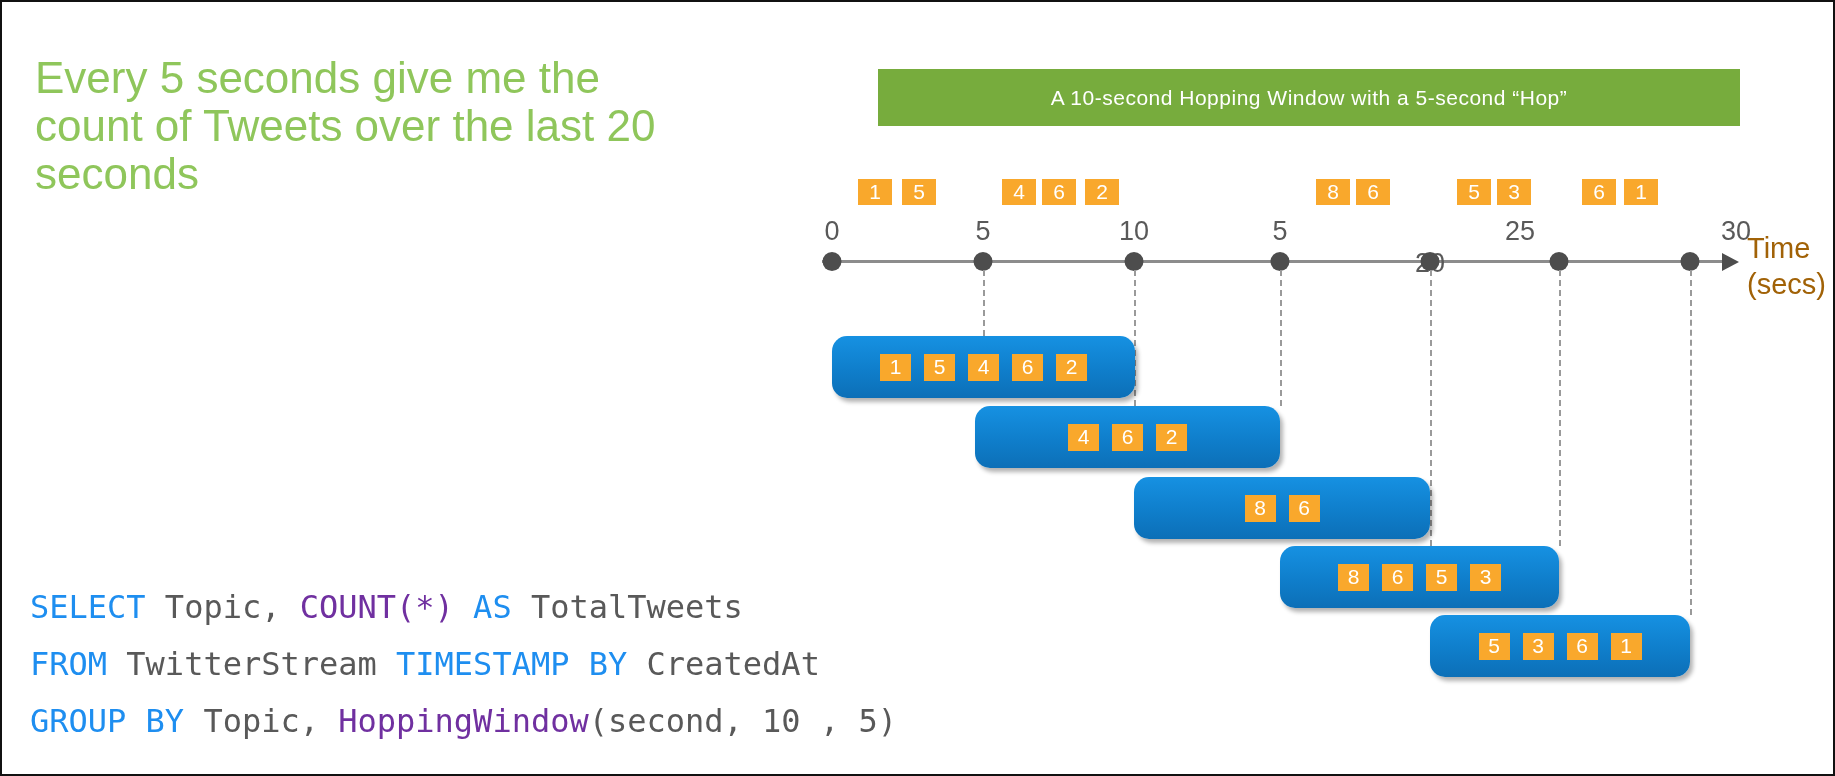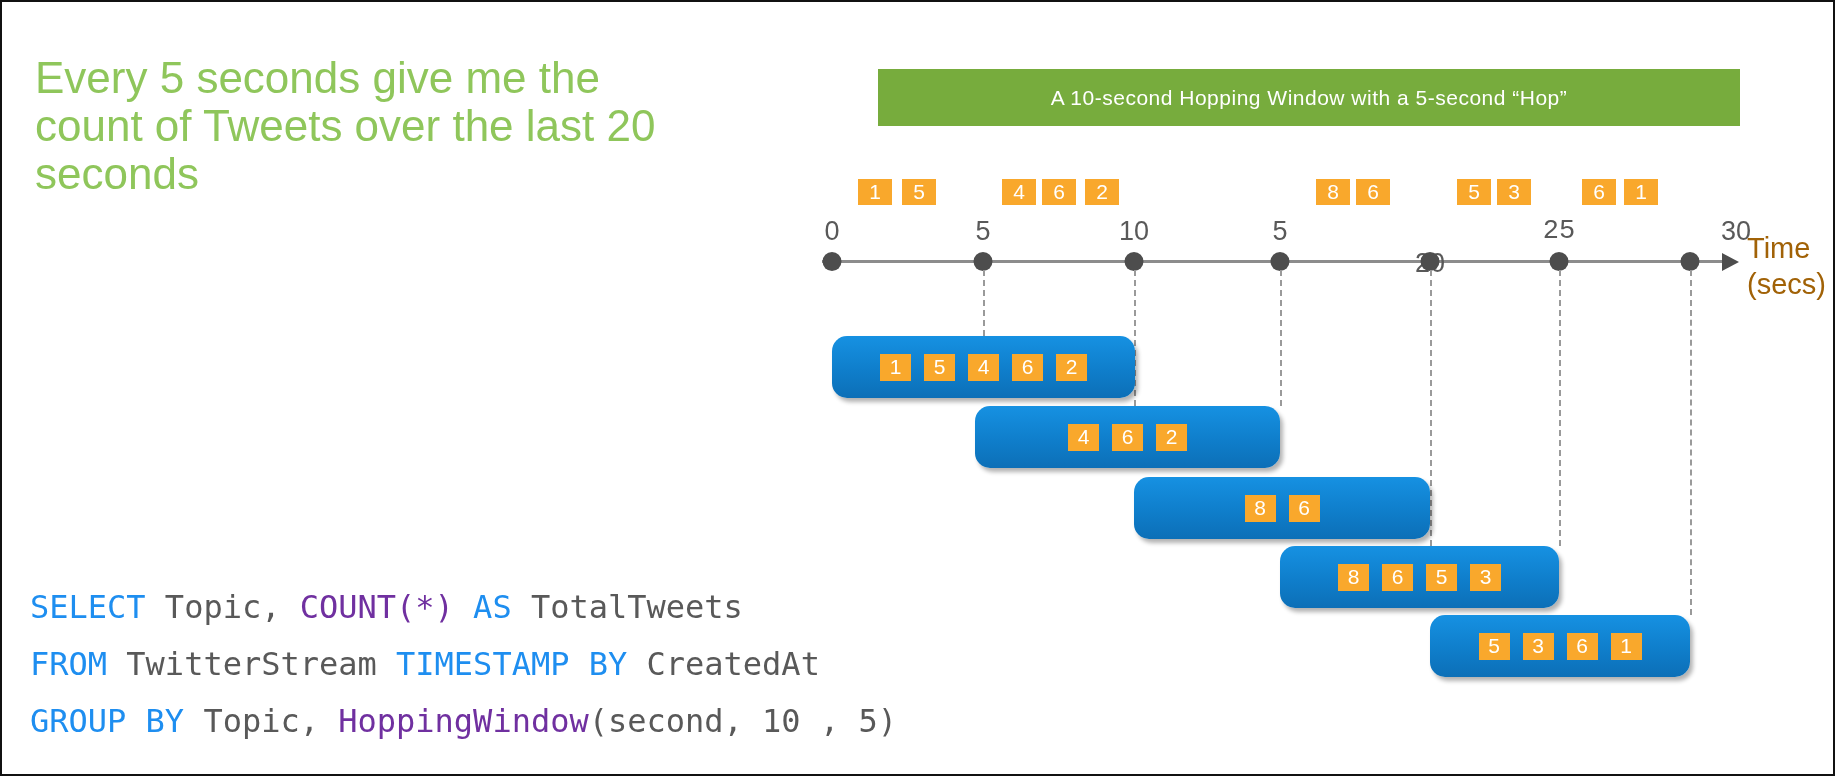--- a/index.html
+++ b/index.html
@@ -80,21 +80,21 @@
         <div class="tick-label" style="left: 830px;">0</div>
         <div class="dot" style="left: 830px;"></div>
         <div class="tick-label" style="left: 981px;">5</div>
         <div class="dot" style="left: 981px;"></div>
         <div class="tick-label" style="left: 1132px;">10</div>
         <div class="dot" style="left: 1132px;"></div>
         <div class="tick-label" style="left: 1278px;">5</div>
         <div class="dot" style="left: 1278px;"></div>
         <div class="tick-label" style="left: 1428px; margin-top: 32px;">20</div>
         <div class="dot" style="left: 1428px;"></div>
-        <div class="tick-label" style="left: 1557px; font-family: Liberation Mono, monospace;">25</div>
+        <div class="tick-label" style="left: 1518px;">25</div>
         <div class="dot" style="left: 1557px;"></div>
         <div class="tick-label" style="left: 1688px; margin-left: 46px;">30</div>
         <div class="dot" style="left: 1688px;"></div>
       </div>
     <div class="time-label">
       <div>Time</div>
       <div>(secs)</div>
     </div>
     <div id="event-layer">
         <div class="evt" style="left: 856px; background: rgb(249, 168, 44);">1</div>

